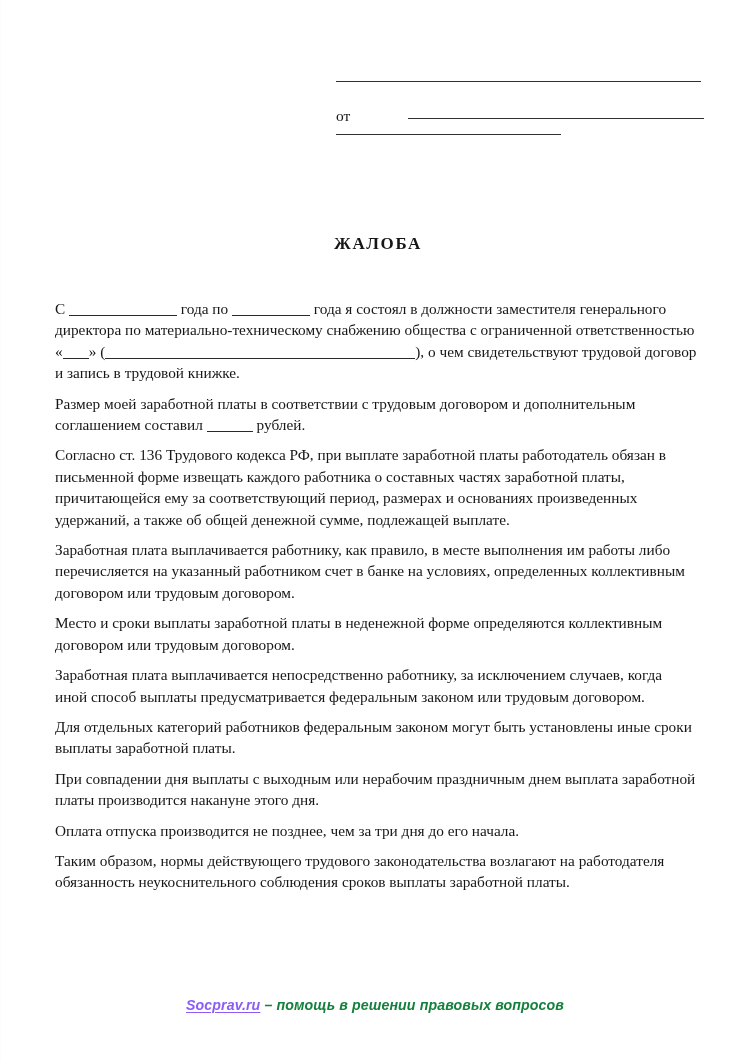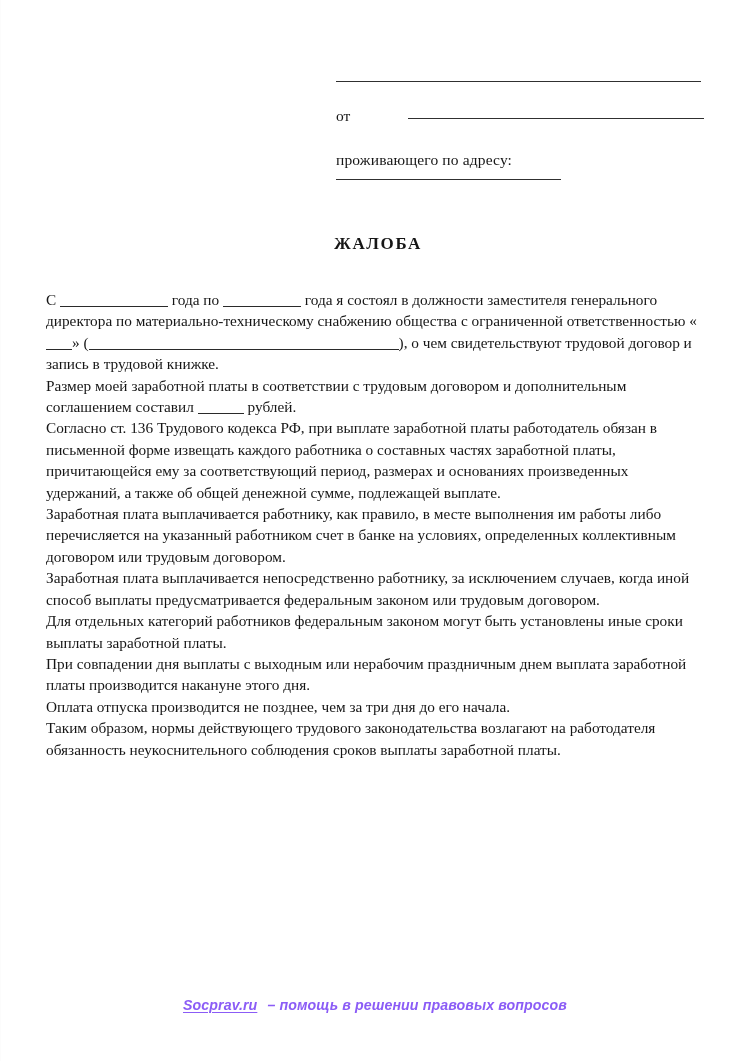--- a/index.html
+++ b/index.html
@@ -77,21 +77,21 @@
   .body-block {
     position: absolute;
     left: 46px;
     top: 289px;
     width: 660px;
     font-size: 15.3px;
     line-height: 21.4px;
     text-align: left;
   }
   .para {
-    margin: 0;
+    margin: 9px;
   }
   
   .blank {
     display: inline-block;
     border-bottom: 1.3px solid #2a2a2a;
     vertical-align: -2px;
     height: 12px;
   }
   .b-xs  { width: 26px; }
   .b-sm  { width: 46px; }
@@ -129,36 +129,36 @@
 
   <div class="header-block">
 
     <div class="rule rule-full"></div>
 
     <div class="from-row">
       <span class="lbl">от</span>
       <span class="rule rule-from"></span>
     </div>
 
-    <div class="header-line addr-label">проживающего по адресу:</div>
     <div class="rule rule-addr"></div>
 
   </div>
 
   <div class="doc-title">ЖАЛОБА</div>
 
   <div class="body-block" id="body-block">
       <p class="para">С <span class="blank b-lg"></span> года по <span class="blank b-md"></span> года я состоял в должности заместителя генерального директора по материально-техническому снабжению общества с ограниченной ответственностью «<span class="blank b-xs"></span>» (<span class="blank b-xl"></span>), о чем свидетельствуют трудовой договор и запись в трудовой книжке.</p>
       <p class="para">Размер моей заработной платы в соответствии с трудовым договором и дополнительным соглашением составил <span class="blank b-sm"></span> рублей.</p>
       <p class="para">Согласно ст. 136 Трудового кодекса РФ, при выплате заработной платы работодатель обязан в письменной форме извещать каждого работника о составных частях заработной платы, причитающейся ему за соответствующий период, размерах и основаниях произведенных удержаний, а также об общей денежной сумме, подлежащей выплате.</p>
       <p class="para">Заработная плата выплачивается работнику, как правило, в месте выполнения им работы либо перечисляется на указанный работником счет в банке на условиях, определенных коллективным договором или трудовым договором.</p>
+      <p class="para">Место и сроки выплаты заработной платы в неденежной форме определяются коллективным договором или трудовым договором.</p>
       <p class="para">Заработная плата выплачивается непосредственно работнику, за исключением случаев, когда иной способ выплаты предусматривается федеральным законом или трудовым договором.</p>
       <p class="para">Для отдельных категорий работников федеральным законом могут быть установлены иные сроки выплаты заработной платы.</p>
       <p class="para">При совпадении дня выплаты с выходным или нерабочим праздничным днем выплата заработной платы производится накануне этого дня.</p>
       <p class="para">Оплата отпуска производится не позднее, чем за три дня до его начала.</p>
       <p class="para">Таким образом, нормы действующего трудового законодательства возлагают на работодателя обязанность неукоснительного соблюдения сроков выплаты заработной платы.</p>
     </div>
 
   <div class="footer">
-    <span class="brand" style="color: #8b5cf6;">Socprav.ru</span><span class="tail" style="color: #8b5cf6; padding-left: 6px;"> – помощь в решении правовых вопросов</span>
+    <span class="brand" style="color: #8b5cf6;">Socprav.ru</span><span class="tail" style="color: #15803d;"> – помощь в решении правовых вопросов</span>
   </div>
 
 </div>
 
 </body></html>

